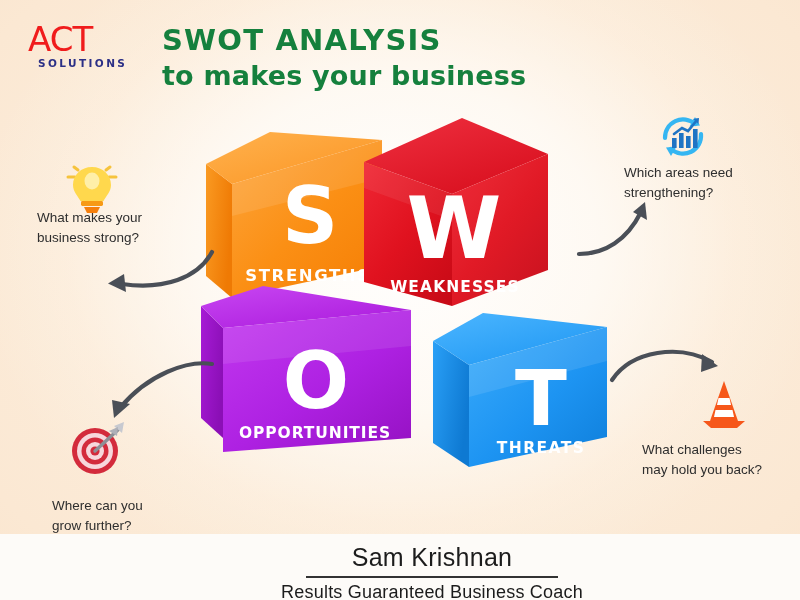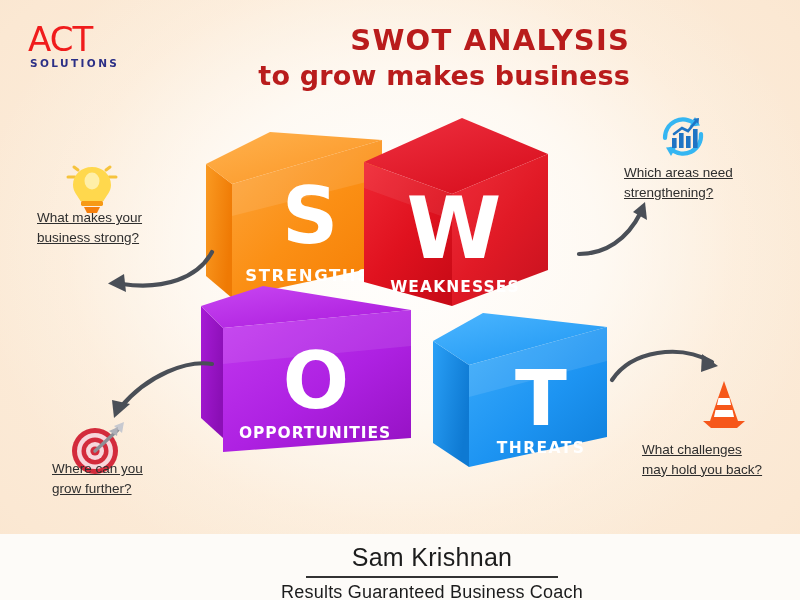--- a/index.html
+++ b/index.html
@@ -49,29 +49,29 @@
     display: block;
   }
   .logo-sub {
     font-family: "DejaVu Sans", sans-serif;
     font-weight: bold;
     font-size: 10.5px;
     letter-spacing: 2.4px;
     color: #2b2f86;
     display: block;
     margin-top: 2px;
-    margin-left: 2px;
+    margin-left: 10px;
   }
   
   .title-wrap {
     position: absolute;
-    left: 170px; top: 22px;
+    left: 162px; top: 22px;
     width: 460px;
-    text-align: right;
-    color: #b91c1c;
+    text-align: left;
+    color: #15803d;
   }
   .title-line1 {
     font-family: "DejaVu Sans", sans-serif;
     font-weight: bold;
     font-size: 29px;
     letter-spacing: 1.2px;
     line-height: 1.25;
     display: block;
   }
   .title-line2 {
@@ -95,21 +95,20 @@
     font-weight: bold;
     fill: #ffffff;
   }
   
   .callout {
     position: absolute;
     color: #2e2e2e;
     font-family: "Liberation Sans", sans-serif;
     font-size: 13.5px;
     line-height: 1.45;
-    text-decoration: underline;
   }
   .callout .ctext { display: block; white-space: pre-line; }
   .icon-box { position: absolute; }
   .icon-box svg { display: block; }
   .arrow { position: absolute; }
   .arrow svg { display: block; overflow: visible; }
   
   .footer {
     position: absolute;
     left: 0; top: 542px;
@@ -147,21 +146,21 @@
   <div class="bg-peach"></div>
   <div class="bg-footer"></div>
 
   <div class="logo">
     <span class="logo-main">ACT</span>
     <span class="logo-sub">SOLUTIONS</span>
   </div>
 
   <div class="title-wrap">
     <span class="title-line1">SWOT ANALYSIS</span>
-    <span class="title-line2">to grow makes business</span>
+    <span class="title-line2">to makes your business</span>
   </div>
 
   <div class="cube" style="left:200px; top:118px;">
     <svg width="190" height="200" viewBox="0 0 190 200">
       <defs>
         <linearGradient id="sTop" x1="0" y1="0" x2="1" y2="1">
           <stop offset="0%" stop-color="#ffb24e"></stop>
             <stop offset="100%" stop-color="#fb9422"></stop>
         </linearGradient>
         <linearGradient id="sFront" x1="0" y1="0" x2="0.9" y2="1">
@@ -330,21 +329,21 @@
       <circle cx="27" cy="31" r="23" fill="#d32b3c"></circle>
       <circle cx="27" cy="31" r="18" fill="#f7d7dc"></circle>
       <circle cx="27" cy="31" r="13.5" fill="#d32b3c"></circle>
       <circle cx="27" cy="31" r="9" fill="#f7d7dc"></circle>
       <circle cx="27" cy="31" r="4.6" fill="#d32b3c"></circle>
       <line x1="27" y1="31" x2="52" y2="8" stroke="#8d8f96" stroke-width="3.4" stroke-linecap="round"></line>
       <path d="M46,6 L56,2 L54,13 Z" fill="#c7c9d0"></path>
       <path d="M41,11 L50,7 L49,16 Z" fill="#aeb0b8"></path>
     </svg>
   </div>
-  <div class="callout" style="left:52px; top:459px; width:160px;">
+  <div class="callout" style="left:52px; top:496px; width:160px;">
     <span class="ctext">Where can you
 grow further?</span>
   </div>
   <div class="arrow" style="left:100px; top:352px;">
     <svg width="120" height="70" viewBox="0 0 120 70">
       <path d="M112,12 C88,8 48,22 20,56" fill="none" stroke="#4a4f57" stroke-width="4.2" stroke-linecap="round"></path>
       <path d="M30,52 L14,66 L12,48 Z" fill="#4a4f57"></path>
     </svg>
   </div>
 

